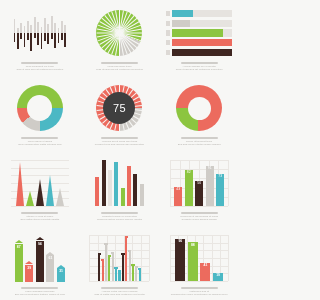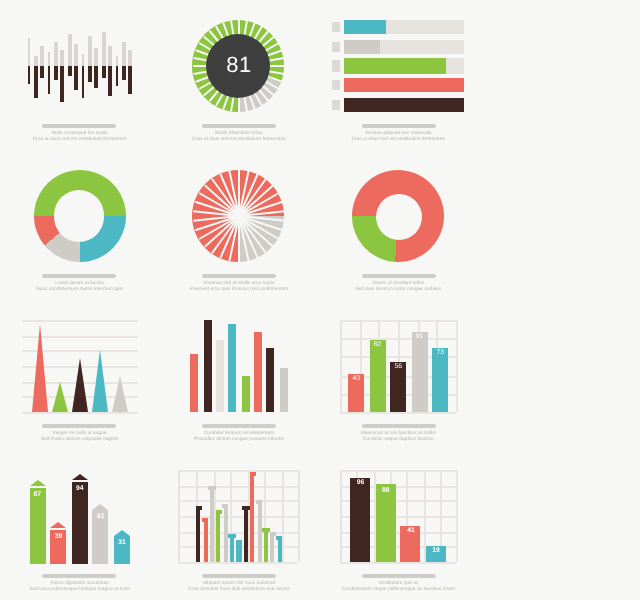--- a/index.html
+++ b/index.html
@@ -237,23 +237,20 @@
             <i style="transform: rotate(270deg);"></i>
             <i style="transform: rotate(280deg);"></i>
             <i style="transform: rotate(290deg);"></i>
             <i style="transform: rotate(300deg);"></i>
             <i style="transform: rotate(310deg);"></i>
             <i style="transform: rotate(320deg);"></i>
             <i style="transform: rotate(330deg);"></i>
             <i style="transform: rotate(340deg);"></i>
             <i style="transform: rotate(350deg);"></i>
           </div>
-        <div class="hole" style="background: rgb(63, 63, 63);">
-          <span class="val">81</span>
-        </div>
       </div>
     </div>
     <div class="cap">
       <div class="l l1"></div>
       <span>Morbi bibendum tellus</span>
       <span>Cras ut risus sed est vestibulum fermentum</span>
     </div>
   </div>
 
   <div class="panel">
@@ -340,20 +337,23 @@
             <i style="transform: rotate(252deg);"></i>
             <i style="transform: rotate(264deg);"></i>
             <i style="transform: rotate(276deg);"></i>
             <i style="transform: rotate(288deg);"></i>
             <i style="transform: rotate(300deg);"></i>
             <i style="transform: rotate(312deg);"></i>
             <i style="transform: rotate(324deg);"></i>
             <i style="transform: rotate(336deg);"></i>
             <i style="transform: rotate(348deg);"></i>
           </div>
+        <div class="hole" style="background: rgb(63, 63, 63);">
+          <span class="val">75</span>
+        </div>
       </div>
     </div>
     <div class="cap">
       <div class="l l1"></div>
       <span>Vivamus sed at mollis arcu turpis</span>
       <span>Praesent eros quis rhoncus nisi condimentum</span>
     </div>
   </div>
 
   <div class="panel">

